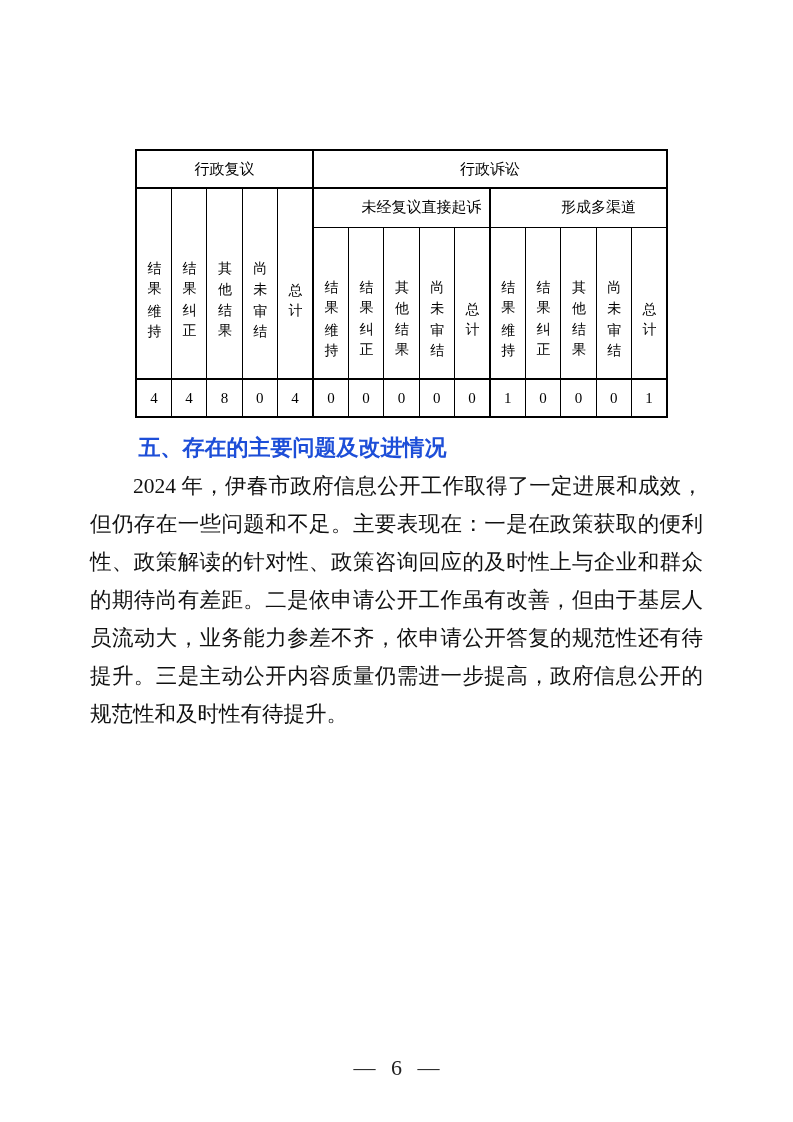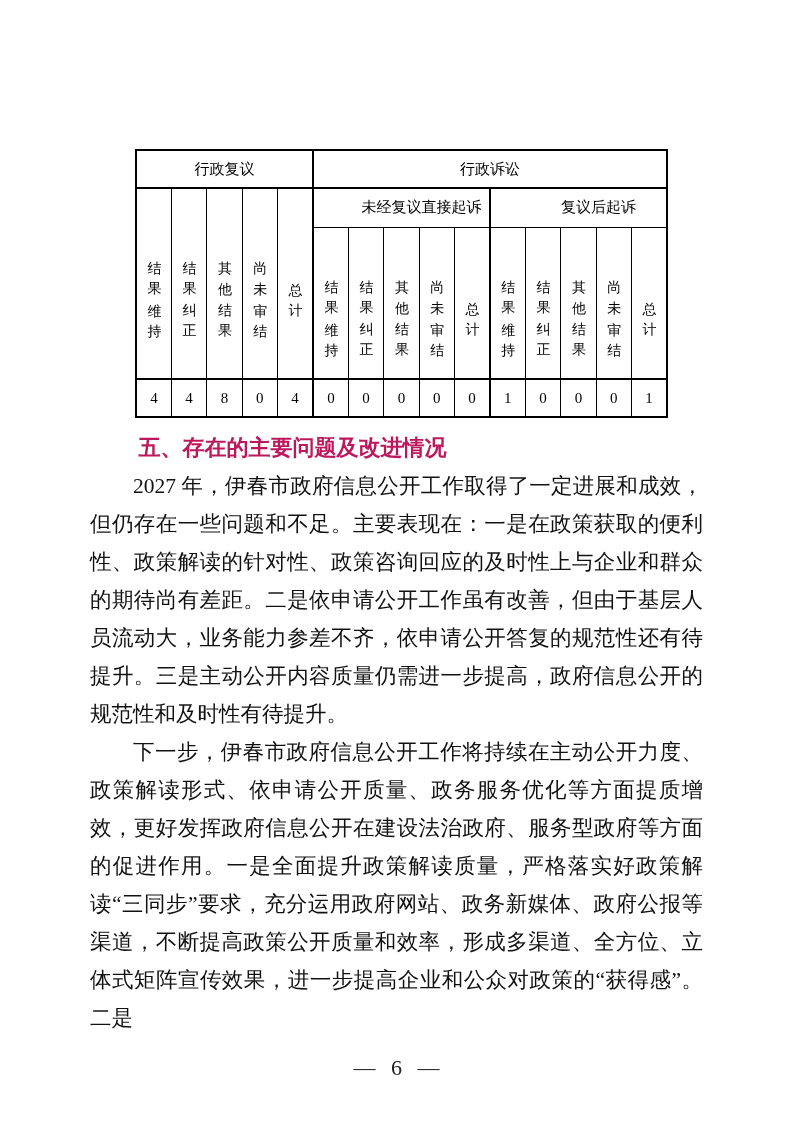--- a/index.html
+++ b/index.html
@@ -59,21 +59,21 @@
     line-height: 38px;
     text-align: justify;
     color: #111111;
   }
   .content .heading {
     font-family: "Liberation Sans", "DejaVu Sans", sans-serif;
     font-weight: 700;
     font-size: 22px;
     line-height: 38px;
     text-indent: 2.2em;
-    color: #be185d;
+    color: #1d4ed8;
   }
   .content p { text-indent: 2em; margin: 0; }
 
   
   .footer {
     position: absolute;
     left: 0;
     top: 1041px;
     width: 100%;
     text-align: center;
@@ -111,21 +111,21 @@
       <th colspan="5">行政复议</th>
       <th colspan="10" class="sep">行政诉讼</th>
     </tr>
     <tr class="r2">
       <th rowspan="2" class="vh"><span class="vtext">结果维持</span></th>
       <th rowspan="2" class="vh"><span class="vtext">结果纠正</span></th>
       <th rowspan="2" class="vh"><span class="vtext">其他结果</span></th>
       <th rowspan="2" class="vh"><span class="vtext">尚未审结</span></th>
       <th rowspan="2" class="vh"><span class="vtext">总计</span></th>
       <th colspan="5" class="sub sep">未经复议直接起诉</th>
-      <th colspan="5" class="sub sep">复议后起诉</th>
+      <th colspan="5" class="sub sep">形成多渠道</th>
     </tr>
     <tr class="r3">
       <th class="vh sep"><span class="vtext">结果维持</span></th>
       <th class="vh"><span class="vtext">结果纠正</span></th>
       <th class="vh"><span class="vtext">其他结果</span></th>
       <th class="vh"><span class="vtext">尚未审结</span></th>
       <th class="vh"><span class="vtext">总计</span></th>
       <th class="vh sep"><span class="vtext">结果维持</span></th>
       <th class="vh"><span class="vtext">结果纠正</span></th>
       <th class="vh"><span class="vtext">其他结果</span></th>
@@ -147,19 +147,18 @@
       <td>0</td>
       <td>0</td>
       <td>0</td>
       <td>1</td>
     </tr>
   </tbody>
     </table>
 
   <div class="content">
     <div class="heading">五、存在的主要问题及改进情况</div>
-    <p>2027 年，伊春市政府信息公开工作取得了一定进展和成效，但仍存在一些问题和不足。主要表现在：一是在政策获取的便利性、政策解读的针对性、政策咨询回应的及时性上与企业和群众的期待尚有差距。二是依申请公开工作虽有改善，但由于基层人员流动大，业务能力参差不齐，依申请公开答复的规范性还有待提升。三是主动公开内容质量仍需进一步提高，政府信息公开的规范性和及时性有待提升。</p>
-    <p>下一步，伊春市政府信息公开工作将持续在主动公开力度、政策解读形式、依申请公开质量、政务服务优化等方面提质增效，更好发挥政府信息公开在建设法治政府、服务型政府等方面的促进作用。一是全面提升政策解读质量，严格落实好政策解读“三同步”要求，充分运用政府网站、政务新媒体、政府公报等渠道，不断提高政策公开质量和效率，形成多渠道、全方位、立体式矩阵宣传效果，进一步提高企业和公众对政策的“获得感”。二是</p>
+    <p>2024 年，伊春市政府信息公开工作取得了一定进展和成效，但仍存在一些问题和不足。主要表现在：一是在政策获取的便利性、政策解读的针对性、政策咨询回应的及时性上与企业和群众的期待尚有差距。二是依申请公开工作虽有改善，但由于基层人员流动大，业务能力参差不齐，依申请公开答复的规范性还有待提升。三是主动公开内容质量仍需进一步提高，政府信息公开的规范性和及时性有待提升。</p>
   </div>
 
   <div class="footer">— 6 —</div>
 
 </div>
 
 </body></html>

